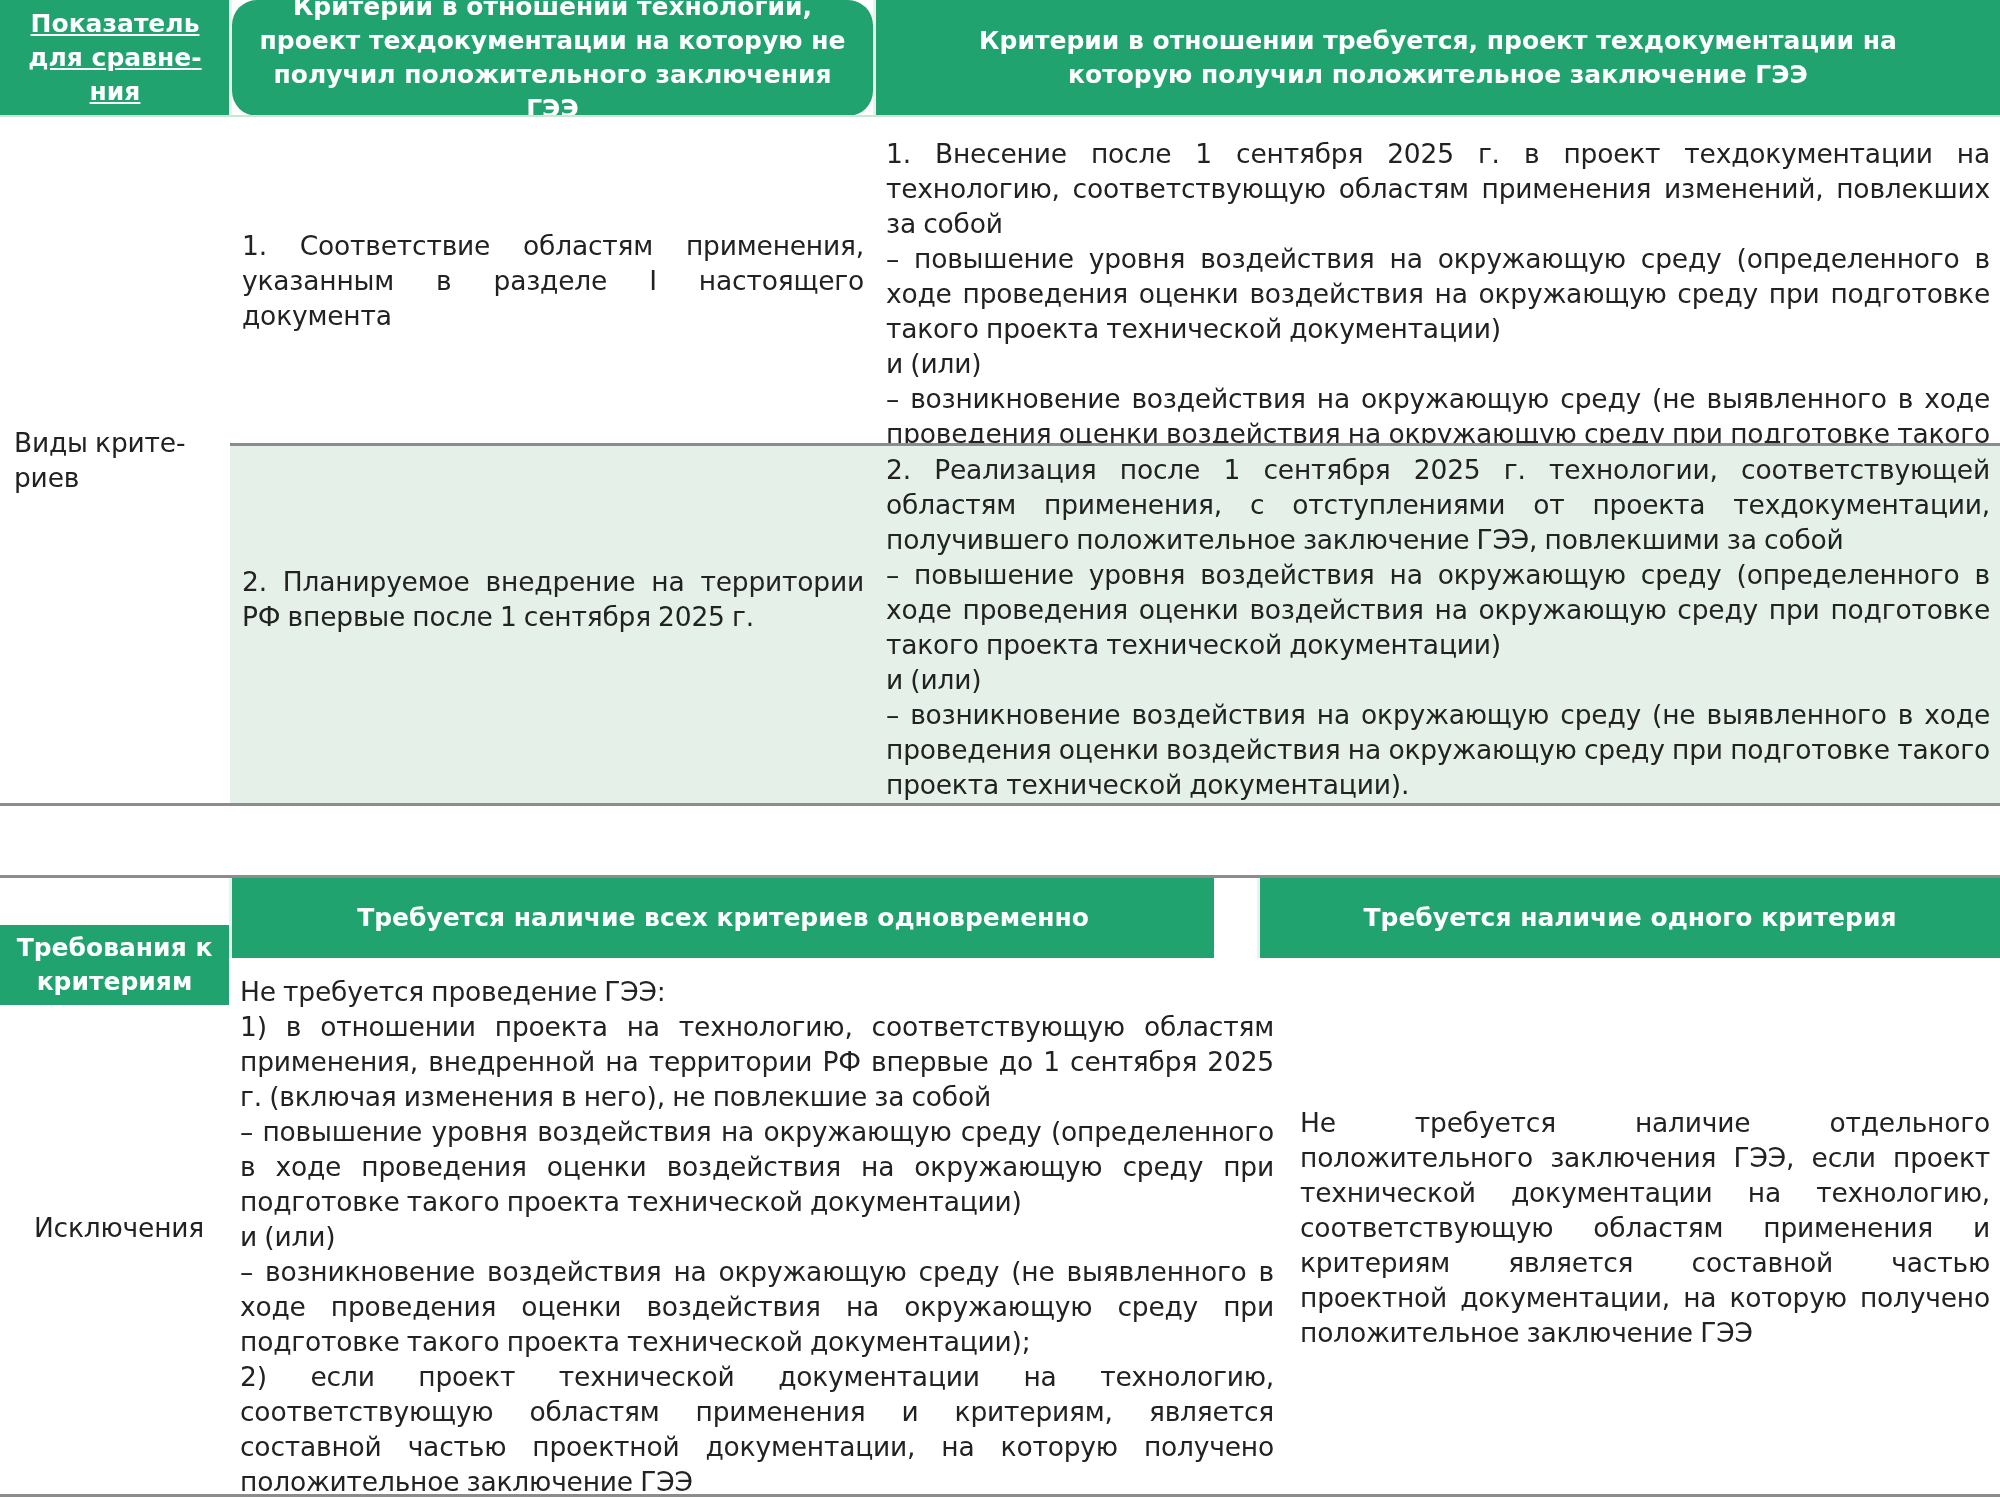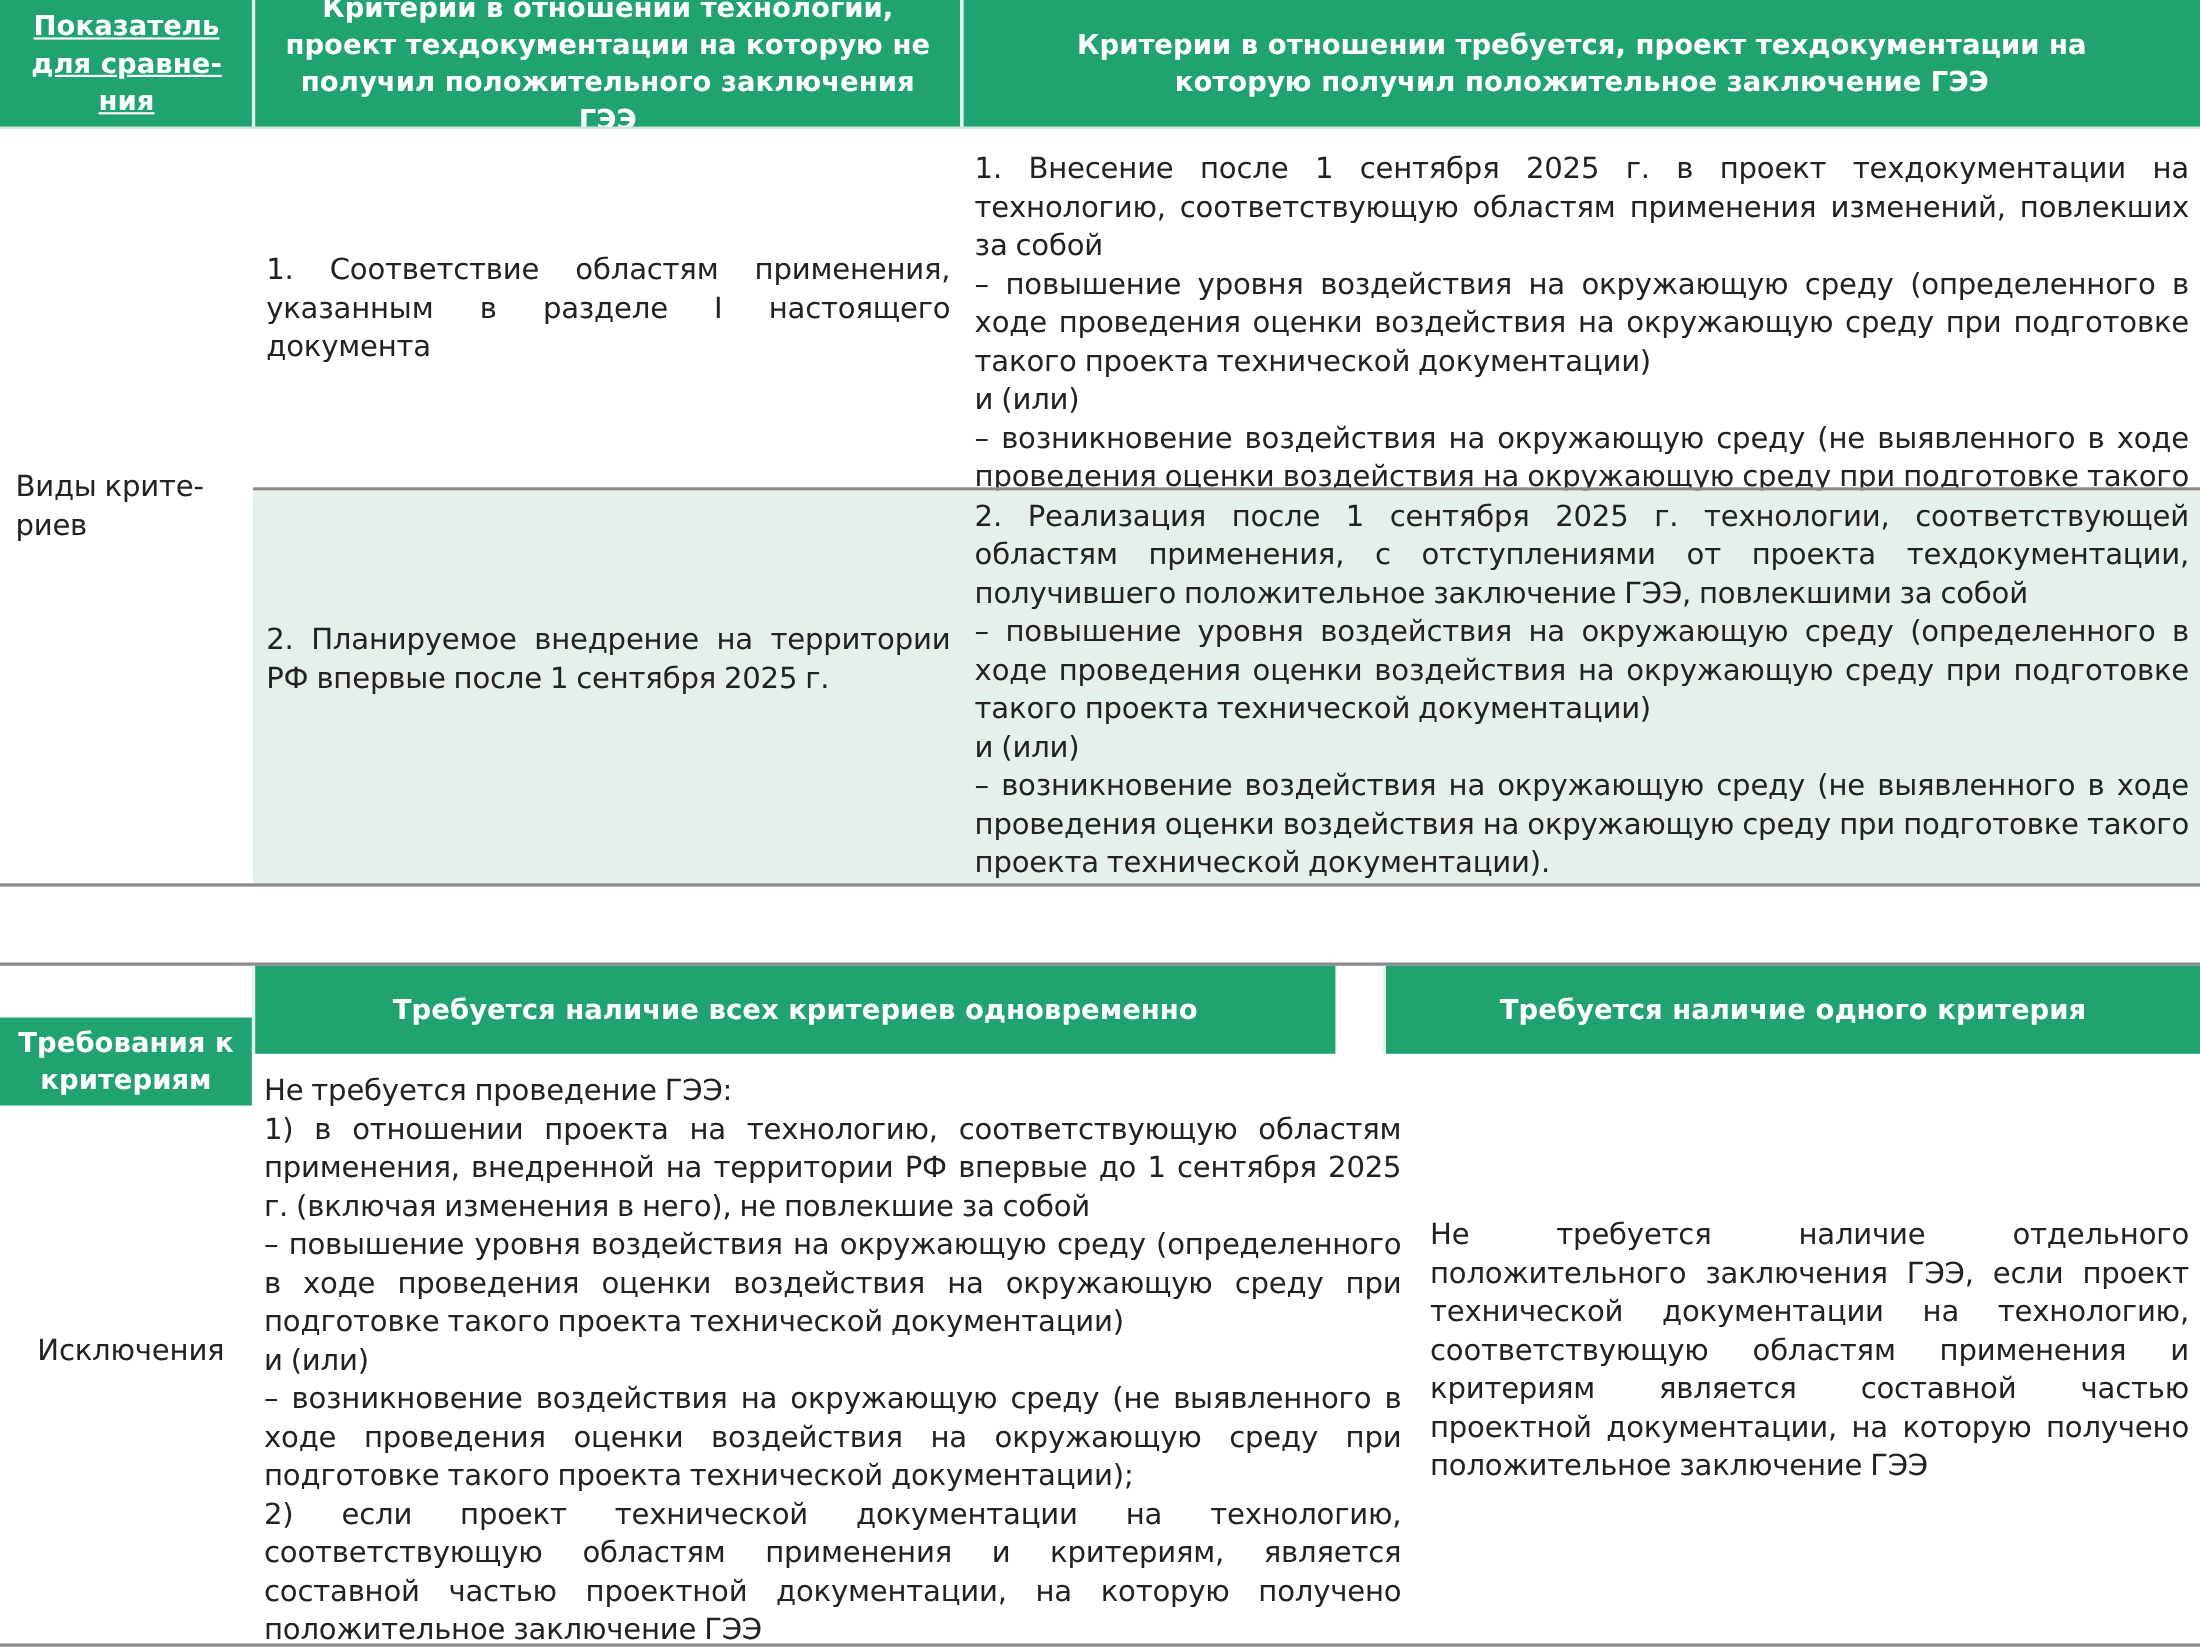--- a/index.html
+++ b/index.html
@@ -20,21 +20,21 @@
 </style>
 </head>
 <body>
 
 <div>
 
   <div class="abs hdr" style="left:0;top:0;width:230px;height:116px;text-decoration:underline;">
     <span class="hyph">Показатель для сравне­ния</span>
   </div>
   <div class="abs vdiv" style="left:229px;top:0;height:116px;"></div>
-  <div class="abs hdr" style="left:232px;top:0;width:641px;height:116px;">
+  <div class="abs hdr" style="left:232px;top:0;width:641px;height:116px;border-radius:25px;">
     <span>Критерии в отношении технологии, проект техдокументации на которую не получил положительного заключения ГЭЭ</span>
   </div>
   <div class="abs vdiv" style="left:873px;top:0;height:116px;"></div>
   <div class="abs hdr" style="left:876px;top:0;width:1124px;height:116px;padding:0 40px;">
     <span>Критерии в отношении требуется, проект техдокументации на которую получил положительное заключение ГЭЭ</span>
   </div>
   <div class="abs" style="left:0;top:115px;width:2000px;height:2px;background:#c9e6d6;"></div>
 
   <div class="abs cell vcenter" style="left:14px;top:117px;width:200px;height:686px;">
     <span class="hyph">Виды крите­риев</span>

